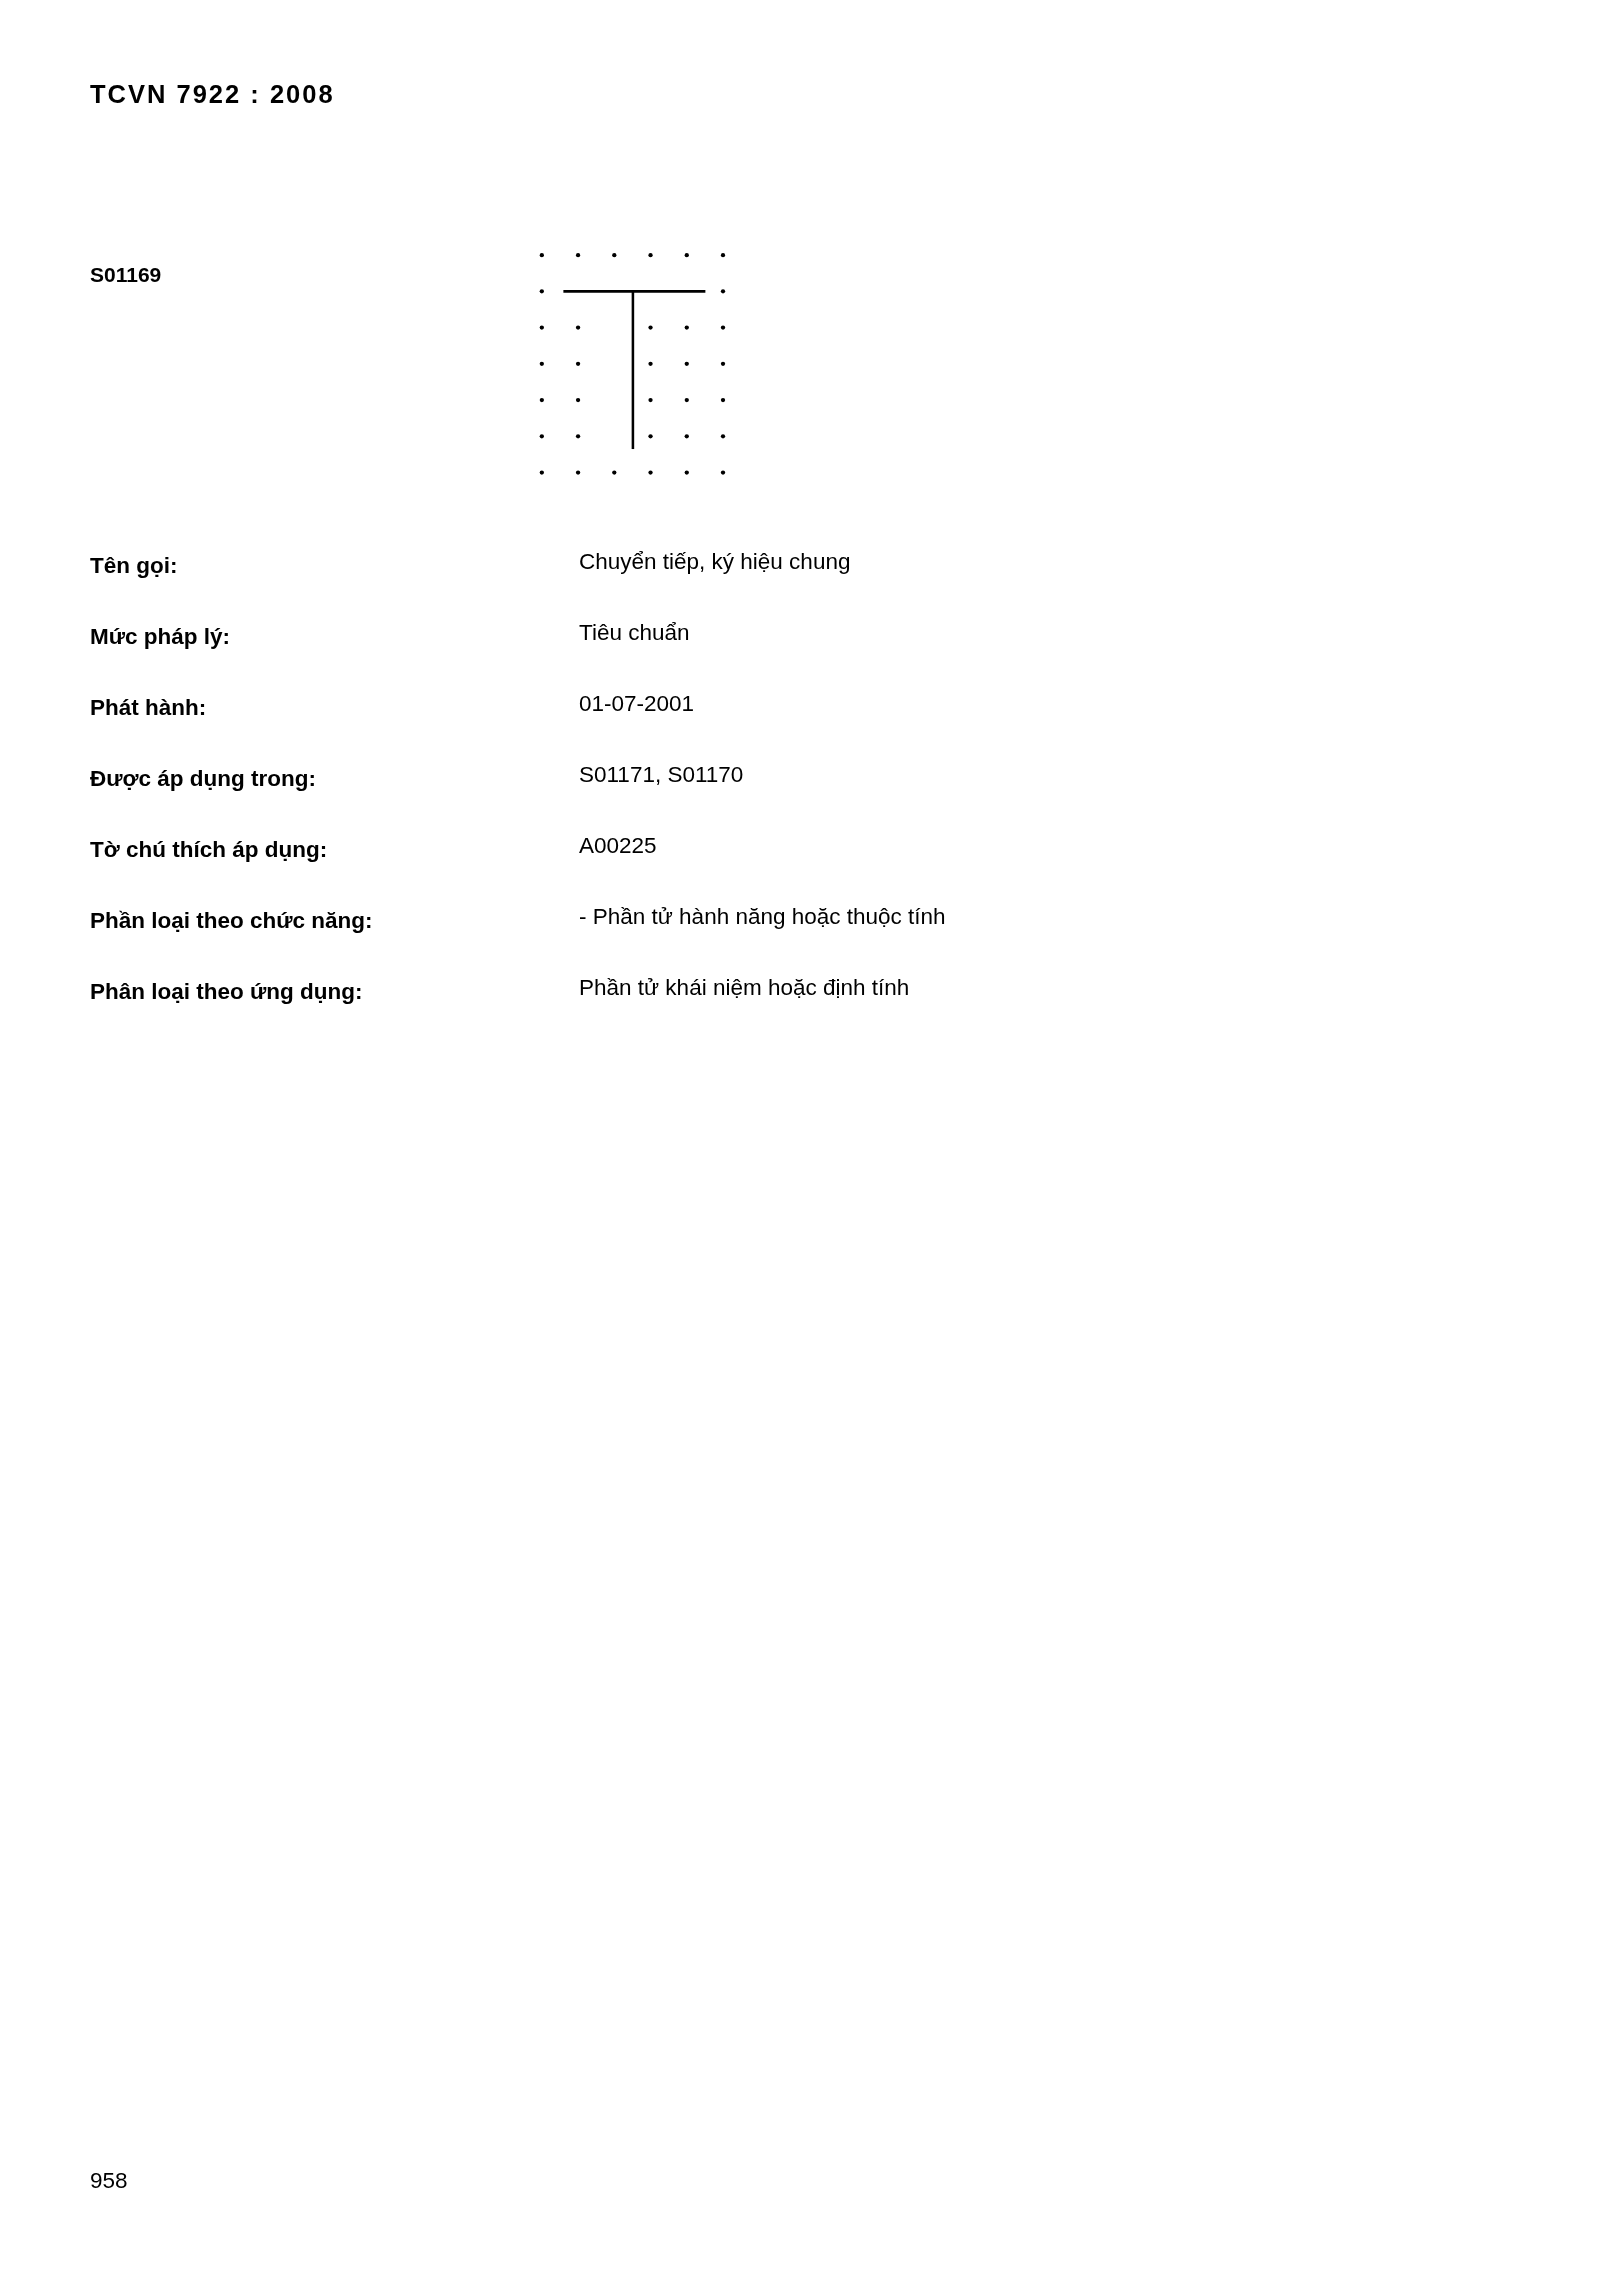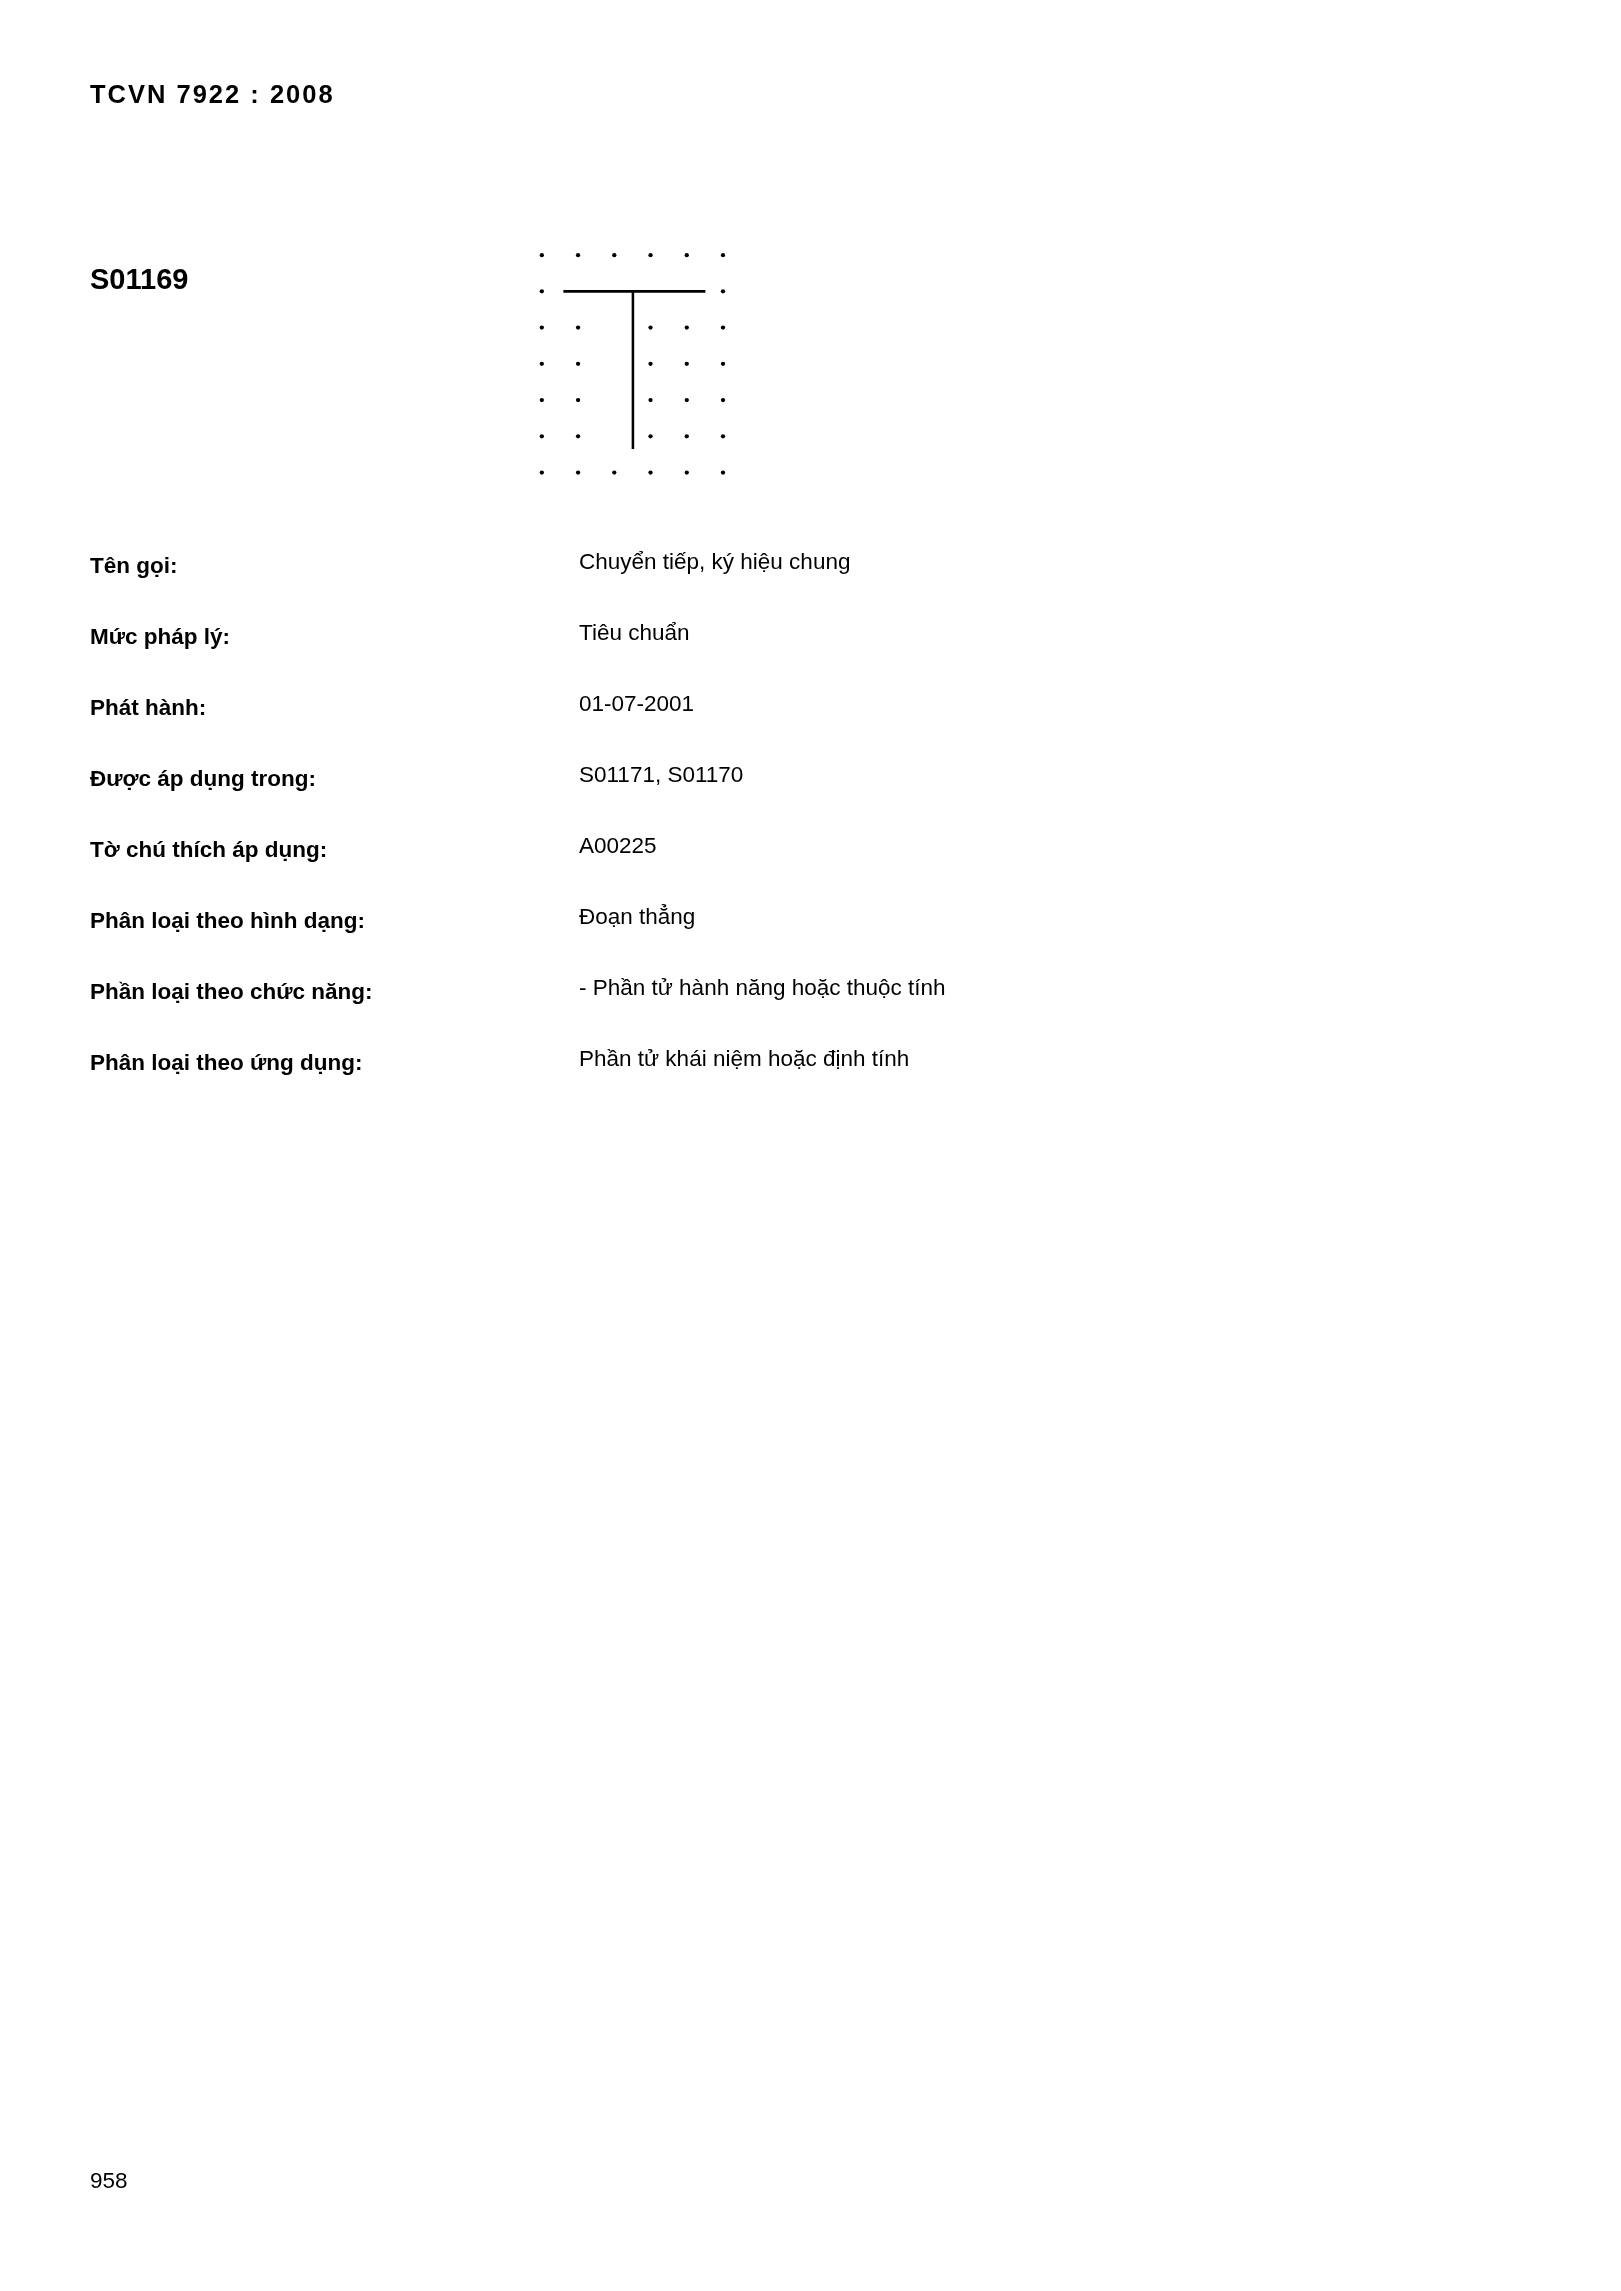--- a/index.html
+++ b/index.html
@@ -21,21 +21,21 @@
     left: 90px;
     top: 80px;
     font-size: 25.5px;
     font-weight: bold;
     letter-spacing: 2px;
   }
   .code-label {
     position: absolute;
     left: 90px;
     top: 263px;
-    font-size: 29px;
+    font-size: 21px;
     font-weight: bold;
   }
   .symbol-box {
     position: absolute;
     left: 534px;
     top: 245px;
     width: 284px;
     height: 270px;
   }
   .symbol-box svg {
@@ -152,24 +152,20 @@
     </div>
     <div class="field-row">
       <span class="field-label">Được áp dụng trong:</span>
       <span class="field-value">S01171, S01170</span>
     </div>
     <div class="field-row">
       <span class="field-label">Tờ chú thích áp dụng:</span>
       <span class="field-value">A00225</span>
     </div>
     <div class="field-row">
-      <span class="field-label">Phân loại theo hình dạng:</span>
-      <span class="field-value">Đoạn thẳng</span>
-    </div>
-    <div class="field-row">
       <span class="field-label">Phần loại theo chức năng:</span>
       <span class="field-value">- Phần tử hành năng hoặc thuộc tính</span>
     </div>
     <div class="field-row">
       <span class="field-label">Phân loại theo ứng dụng:</span>
       <span class="field-value">Phần tử khái niệm hoặc định tính</span>
     </div>
   </div>
 
   <div class="footer">958</div>

